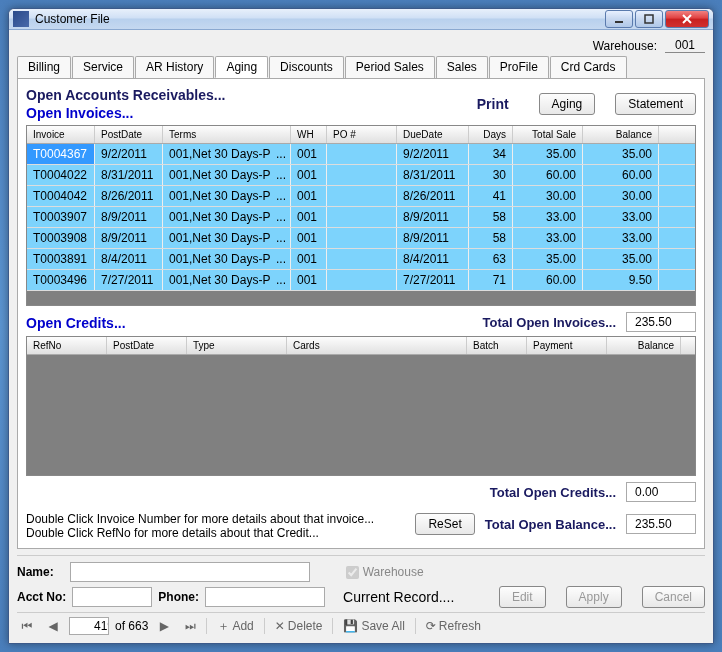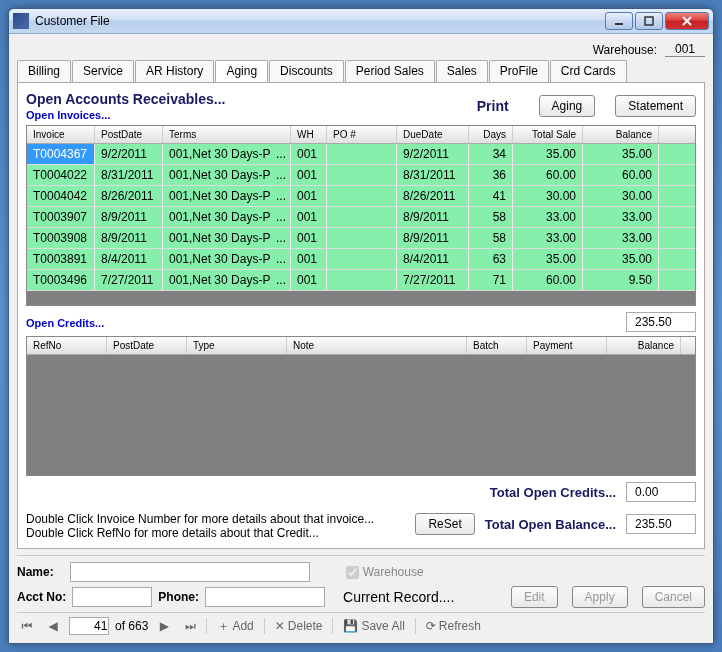--- a/index.html
+++ b/index.html
@@ -15,28 +15,28 @@
 .content { flex: 1; background: #f0f0f0; padding: 8px; display: flex; flex-direction: column; }
 .warehouse-row { display: flex; justify-content: flex-end; align-items: center; gap: 8px; margin-bottom: 2px; }
 .wh-label { font-size: 12px; }
 .wh-val { border-bottom: 1px solid #888; min-width: 40px; text-align: center; padding: 0 6px; }
 .tabstrip { display: flex; border-bottom: 1px solid #aaa; position: relative; top: 1px; }
 .tab { padding: 3px 10px; border: 1px solid #aaa; border-bottom: none; background: #f8f8f8; margin-right: 1px; cursor: pointer; border-radius: 2px 2px 0 0; }
 .tab.active { background: #fff; border-bottom: 1px solid #fff; position: relative; z-index: 2; }
 .tab-body { border: 1px solid #aaa; background: #fff; padding: 8px; flex: 1; display: flex; flex-direction: column; }
 .section-header { display: flex; align-items: center; gap: 20px; }
 .h-main { font-weight: bold; font-size: 14px; color: #1a1a60; }
-.h-sub { font-weight: bold; font-size: 11px; color: #0000cc; margin-top: 2px; }
+.h-sub { font-weight: bold; font-size: 14px; color: #0000cc; margin-top: 2px; }
 .print-label { font-weight: bold; font-size: 14px; color: #1a1a60; margin-left: auto; margin-right: 10px; }
 .btn { padding: 3px 12px; border: 1px solid #888; border-radius: 3px; background: linear-gradient(to bottom, #fdfdfd 0%, #e8e8e8 100%); cursor: pointer; font-size: 12px; }
 .btn:disabled { color: #999; }
 .grid { border: 1px solid #888; margin-top: 4px; }
 .grid-header { display: flex; background: linear-gradient(to bottom, #fdfdfd 0%, #e0e0e0 100%); border-bottom: 1px solid #aaa; }
 .gh { padding: 3px 6px; border-right: 1px solid #ccc; font-size: 10px; overflow: hidden; white-space: nowrap; }
-.grid-body { background: #86efac; }
+.grid-body { background: #7dd3fc; }
 .grid-body.empty { background: #808080; }
 .gr { display: flex; border-bottom: 1px solid #ddd; }
 .gc { padding: 3px 6px; border-right: 1px solid #eee; font-size: 12px; overflow: hidden; white-space: nowrap; }
 .gc.num { text-align: right; }
 .selected-cell { background: #3399ff; color: #fff; }
 .grid-filler { background: #808080; height: 14px; }
 .col-inv { width: 68px; } .col-date { width: 68px; } .col-terms { width: 128px; position:relative; } .col-terms .dots { position:absolute; right:4px; } .col-wh { width: 36px; } .col-po { width: 70px; } .col-due { width: 72px; } .col-days { width: 44px; text-align:right; } .col-sale { width: 70px; text-align:right; } .col-bal { width: 76px; text-align:right; }
 .col-ref { width: 80px; } .col-cdate { width: 80px; } .col-type { width: 100px; } .col-note { width: 180px; } .col-batch { width: 60px; } .col-pay { width: 80px; } .col-cbal { width: 74px; text-align:right;}
 .totals { display: flex; justify-content: flex-end; align-items: center; gap: 10px; margin-top: 6px; }
 .tot-label { font-weight: bold; font-size: 13px; color: #1a1a60; }
@@ -135,21 +135,21 @@
               <div class="gc col-sale num">35.00</div>
               <div class="gc col-bal num">35.00</div>
             </div>
             <div class="gr">
               <div class="gc col-inv">T0004022</div>
               <div class="gc col-date">8/31/2011</div>
               <div class="gc col-terms">001,Net 30 Days-P<span class="dots">...</span></div>
               <div class="gc col-wh">001</div>
               <div class="gc col-po"></div>
               <div class="gc col-due">8/31/2011</div>
-              <div class="gc col-days num">36</div>
+              <div class="gc col-days num">30</div>
               <div class="gc col-sale num">60.00</div>
               <div class="gc col-bal num">60.00</div>
             </div>
             <div class="gr">
               <div class="gc col-inv">T0004042</div>
               <div class="gc col-date">8/26/2011</div>
               <div class="gc col-terms">001,Net 30 Days-P<span class="dots">...</span></div>
               <div class="gc col-wh">001</div>
               <div class="gc col-po"></div>
               <div class="gc col-due">8/26/2011</div>
@@ -200,29 +200,30 @@
               <div class="gc col-days num">71</div>
               <div class="gc col-sale num">60.00</div>
               <div class="gc col-bal num">9.50</div>
             </div>
           </div>
         <div class="grid-filler"></div>
       </div>
 
       <div class="totals">
         <div class="h-sub" style="margin-right:auto">Open Credits...</div>
+        <span class="tot-label">Total Open Invoices...</span>
         <span class="tot-box">235.50</span>
       </div>
 
       <div class="grid">
         <div class="grid-header">
           <div class="gh col-ref">RefNo</div>
           <div class="gh col-cdate">PostDate</div>
           <div class="gh col-type">Type</div>
-          <div class="gh col-note">Note</div>
+          <div class="gh col-note">Cards</div>
           <div class="gh col-batch">Batch</div>
           <div class="gh col-pay">Payment</div>
           <div class="gh col-cbal">Balance</div>
         </div>
         <div class="grid-body empty" style="height:120px"></div>
       </div>
 
       <div class="totals">
         <span class="tot-label">Total Open Credits...</span>
         <span class="tot-box">0.00</span>
@@ -247,21 +248,21 @@
         <span>Warehouse</span>
       </span>
     </div>
 
     <div class="rec-row">
       <span class="sb-label">Acct No:</span>
       <input class="sb-input" style="width: 80px;">
       <span class="sb-label">Phone:</span>
       <input class="sb-input" style="width: 120px;">
       <span style="margin-left:12px;font-size:14px">Current Record....</span>
-      <div style="margin-left:auto;display:flex;gap:14px">
+      <div style="margin-left:auto;display:flex;gap:20px">
         <button class="btn" disabled="">Edit</button>
         <button class="btn" disabled="">Apply</button>
         <button class="btn" disabled="">Cancel</button>
       </div>
     </div>
 
     <div class="nav-row">
       <span class="nav-btn">⏮</span>
       <span class="nav-btn">◀</span>
       <input class="nav-input" value="419" style="">

